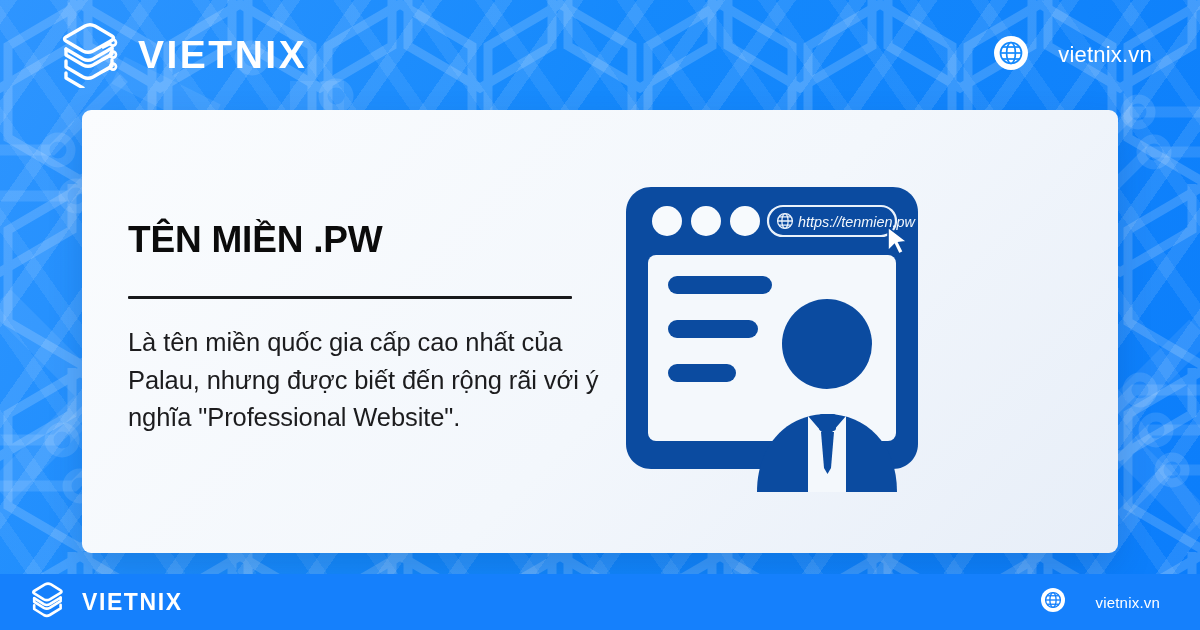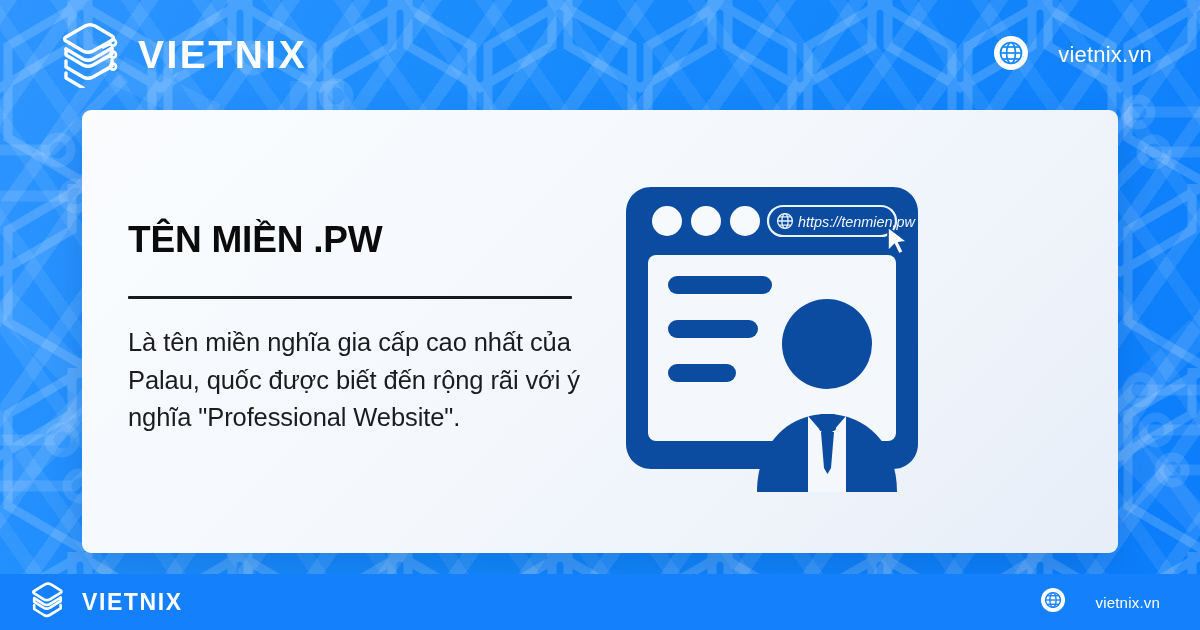--- a/index.html
+++ b/index.html
@@ -228,22 +228,22 @@
       </span>
       <span class="badge-text">vietnix.vn</span>
     </div>
   </div>
 
   <div class="card">
 
     <div class="text-col">
       <h1 class="title">TÊN MIỀN .PW</h1>
       <div class="divider"></div>
-      <p class="desc">Là tên miền nghĩa gia cấp cao nhất của</p>
-      <p class="desc">Palau, quốc được biết đến rộng rãi với ý</p>
+      <p class="desc">Là tên miền quốc gia cấp cao nhất của</p>
+      <p class="desc">Palau, nhưng được biết đến rộng rãi với ý</p>
       <p class="desc desc-last">nghĩa "Professional Website".</p>
     </div>
 
     <div class="illus-col">
       <div class="illus">
         <svg width="320" height="316" viewBox="0 0 320 316">
 
           <path d="M14 36 C14 22 25 11 39 11 L281 11 C295 11 306 22 306 36
                    L306 268 C306 282 295 293 281 293 L39 293
                    C25 293 14 282 14 268 Z" fill="#0B4BA0"></path>

